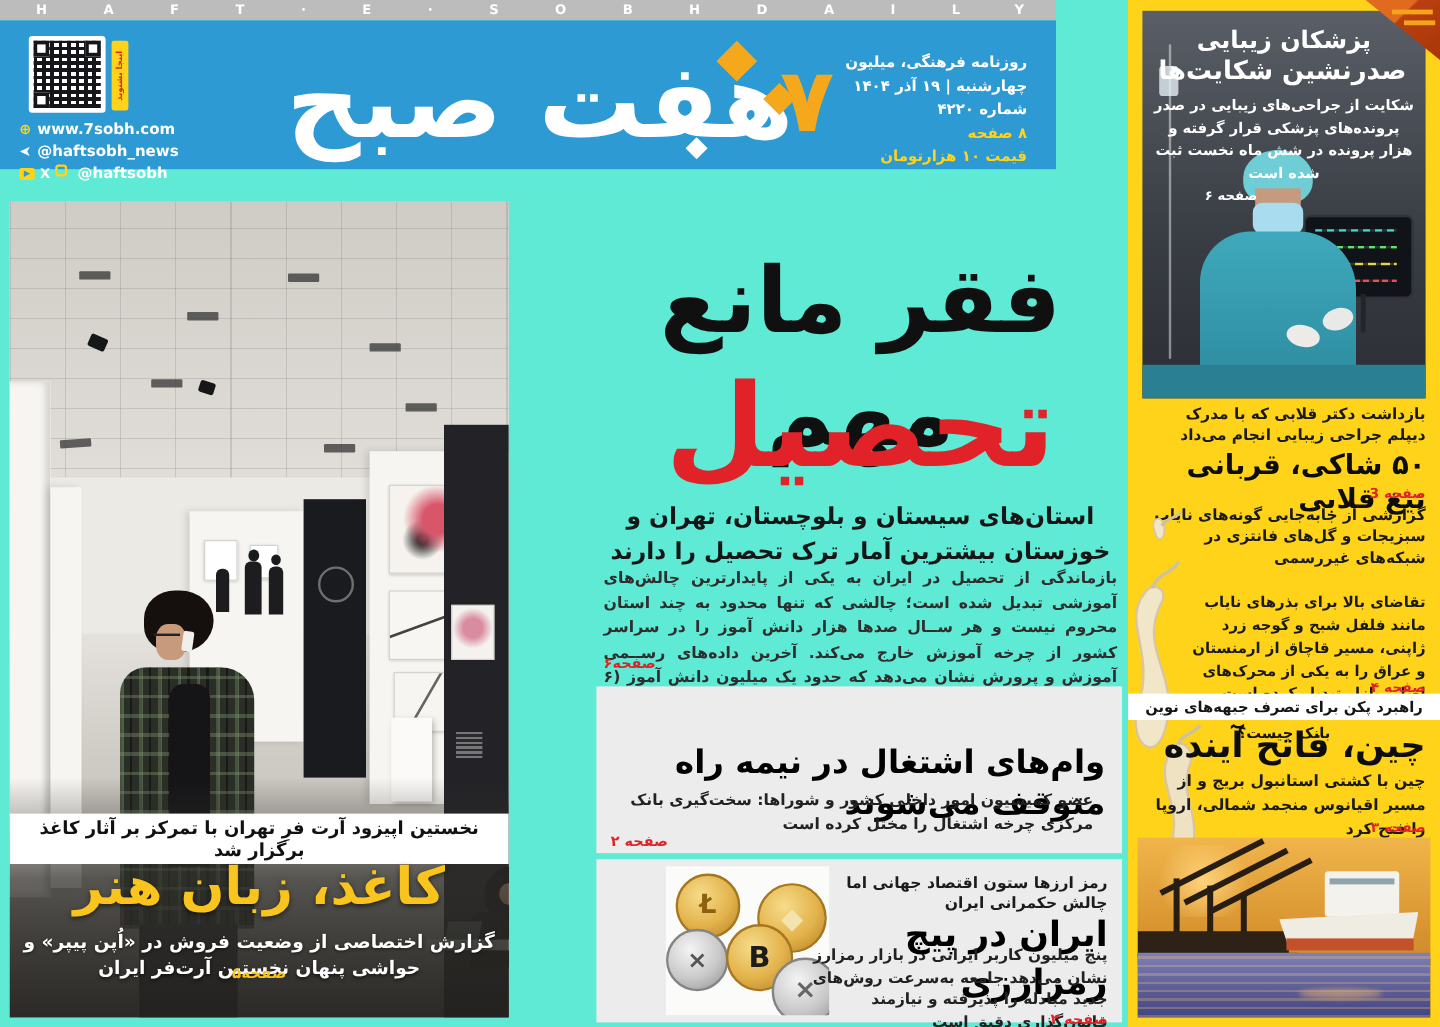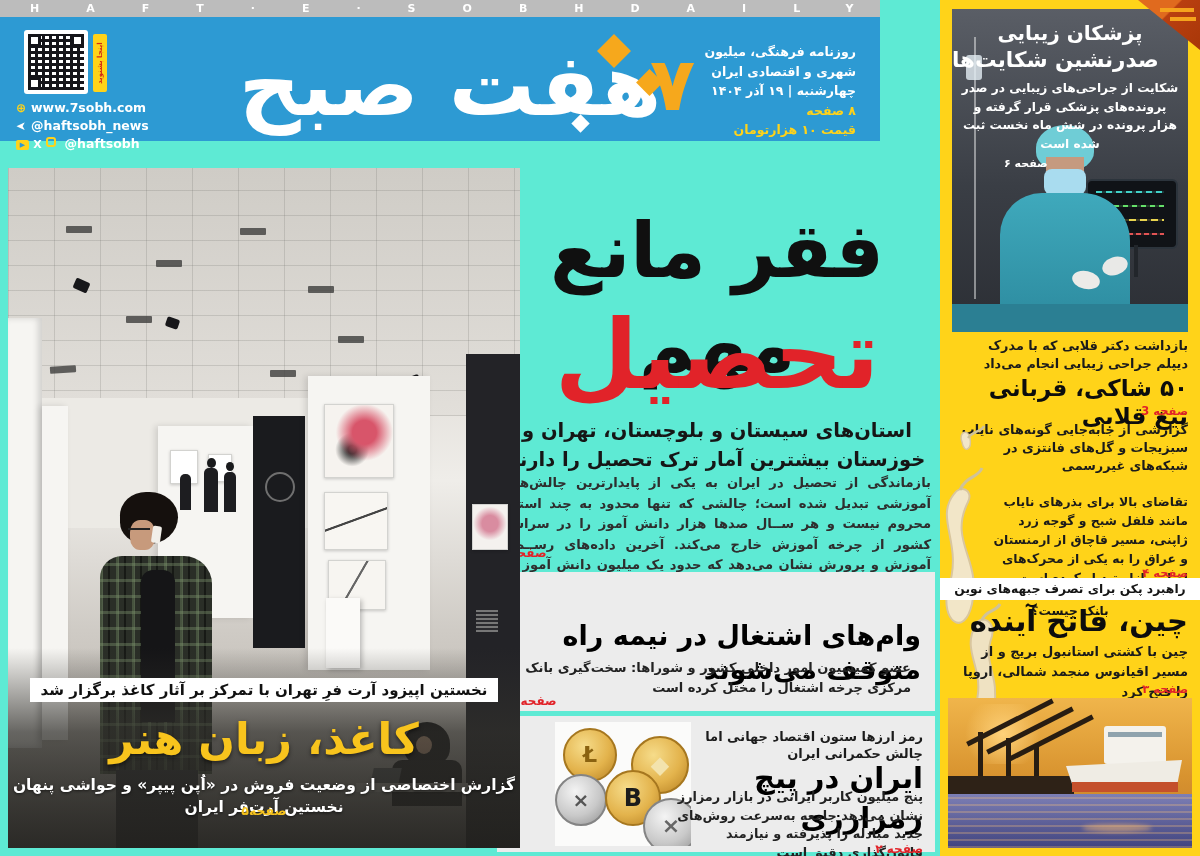--- a/index.html
+++ b/index.html
@@ -61,21 +61,21 @@
   #coinphoto{position:absolute;left:58px;top:6px;width:136px;height:124px;background:#fbfbfa;overflow:hidden;}
   .coin{position:absolute;border-radius:50%;text-align:center;font-weight:bold;}
   .gold{background:radial-gradient(circle at 38% 32%,#f6dc8a,#e3b34c 55%,#b57f22);border:2px solid #a6771f;}
   .silv{background:radial-gradient(circle at 38% 32%,#f4f4f4,#c9c9c9 55%,#8f8f8f);border:2px solid #848484;}
   #box2 .k{position:absolute;right:12px;top:12px;width:250px;font-size:13px;line-height:17px;color:#1c1c1c;}
   #box2 .t{position:absolute;right:12px;top:30px;width:280px;font-size:29px;line-height:40px;color:#000;margin-top:12px;}
   #box2 .d{position:absolute;right:12px;top:72px;width:248px;font-size:12.8px;line-height:18.5px;color:#222;}
   #box2 .p{position:absolute;right:12px;top:126px;font-size:12px;}
 
   
-  #gallery{left:8px;top:168px;width:512px;height:680px;overflow:hidden;
+  #gallery{left:8px;top:168px;width:416px;height:680px;overflow:hidden;
      background:linear-gradient(#d6d4cf 0%,#e6e3de 34%,#efede9 46%,#cfcbc5 68%,#a9a49d 100%);}
   #ceil{position:absolute;left:0;top:0;width:100%;height:248px;
      background:
       repeating-linear-gradient(90deg,rgba(110,110,105,.22) 0 1px,transparent 1px 46px),
       repeating-linear-gradient(0deg,rgba(110,110,105,.22) 0 1px,transparent 1px 25px),
       linear-gradient(#cfccc6,#e2dfda);}
   .vent{position:absolute;width:26px;height:7px;background:#3d3d3c;opacity:.8;border-radius:1px;}
   .wallw{position:absolute;background:#f6f5f2;box-shadow:-3px 0 6px rgba(0,0,0,.12);}
   .frame{position:absolute;background:#fff;border:1px solid #d3d3d0;box-shadow:0 1px 3px rgba(0,0,0,.2);}
   .sil{position:absolute;background:#1d1d20;border-radius:5px 5px 0 0;}
@@ -88,21 +88,21 @@
            font-weight:bold;line-height:62px;text-shadow:0 2px 4px rgba(0,0,0,.55);}
   #g-deck{position:absolute;left:0;right:0;top:126px;text-align:center;color:#fff;font-size:15.5px;
           font-weight:bold;line-height:22px;text-shadow:0 1px 3px rgba(0,0,0,.6);}
   #g-page{position:absolute;left:0;right:0;top:155px;text-align:center;color:#f8c41d;font-size:12.5px;font-weight:bold;}
 
   
   #rcol{left:940px;top:0;width:260px;height:856px;background:#ffd319;}
   #surg{position:absolute;left:12px;top:9px;width:236px;height:323px;overflow:hidden;
         background:linear-gradient(#5a5e66,#3a3e45 55%,#2b2e34);}
   #surg .t1{position:absolute;left:0;right:0;top:12px;text-align:center;color:#fff;font-size:20px;font-weight:bold;}
-  #surg .t2{position:absolute;left:0;right:0;top:38px;text-align:left;color:#fff;font-size:21.5px;font-weight:bold;}
+  #surg .t2{position:absolute;left:0;right:16px;top:38px;text-align:right;color:#fff;font-size:21.5px;font-weight:bold;}
   #surg .d{position:absolute;left:8px;right:8px;top:70px;text-align:center;color:#fff;font-size:12.2px;
            line-height:18.5px;font-weight:bold;}
   #surg .p{position:absolute;left:52px;top:148px;color:#fff;font-size:11px;font-weight:bold;}
   .rk{position:absolute;left:12px;width:236px;font-size:12.8px;line-height:18px;color:#1b1b1b;}
   .rt{position:absolute;left:12px;width:236px;color:#0d0d0d;}
   .rp{position:absolute;right:12px;font-size:11.5px;}
   #chinastrip{position:absolute;left:0;top:578px;width:260px;height:22px;background:#fff;}
   #chinastrip span{display:block;text-align:center;font-size:12.3px;font-weight:bold;color:#151515;line-height:22px;}
   #ship{position:absolute;left:8px;top:698px;width:244px;height:150px;overflow:hidden;
         background:linear-gradient(#f0b54b,#d8932f 52%,#bd7729);}
@@ -153,22 +153,22 @@
     <div id="logo" class="abs">
       <span class="lt">هفت صبح</span>
       <span class="dia" style="left:452px;top:8px;width:24px;height:24px;background:#f6a81c"></span>
       <span class="dia" style="left:490px;top:42px;width:19px;height:19px;background:#f6a81c"></span>
       <span class="dia" style="left:424px;top:86px;width:13px;height:13px;background:#fff"></span>
       <span id="sev">۷</span>
     </div>
 
     <div id="pubinfo" class="abs rtl r">
       <div>روزنامه فرهنگی، میلیون</div>
-      <div>شهری و اقتصادی ایران</div>
       <div>چهارشنبه | ۱۹ آذر ۱۴۰۴</div>
+      <div>شماره ۴۲۲۰</div>
       <div class="yl">۸ صفحه</div>
       <div class="yl">قیمت ۱۰ هزارتومان</div>
     </div>
   </div>
 
   <div id="lead-t1" class="abs rtl c b">فقر مانع مهم</div>
   <div id="lead-t2" class="abs rtl c b">تحصیل</div>
   <div id="lead-deck" class="abs rtl c b">استان‌های سیستان و بلوچستان، تهران و خوزستان بیشترین آمار ترک تحصیل را دارند</div>
   <div id="lead-body" class="abs rtl">بازماندگی از تحصیل در ایران به یکی از پایدارترین چالش‌های آموزشی تبدیل شده است؛ چالشی که تنها محدود به چند استان محروم نیست و هر ســال صدها هزار دانش آموز را در سراسر کشور از چرخه آموزش خارج می‌کند. آخرین داده‌های رســمی آموزش و پرورش نشان می‌دهد که حدود یک میلیون دانش آموز (۶ تا ۱۸ سال) در کشور بازمانده از تحصیل هستند...</div>
   <div id="lead-page" class="abs rtl b red">صفحه۶</div>

